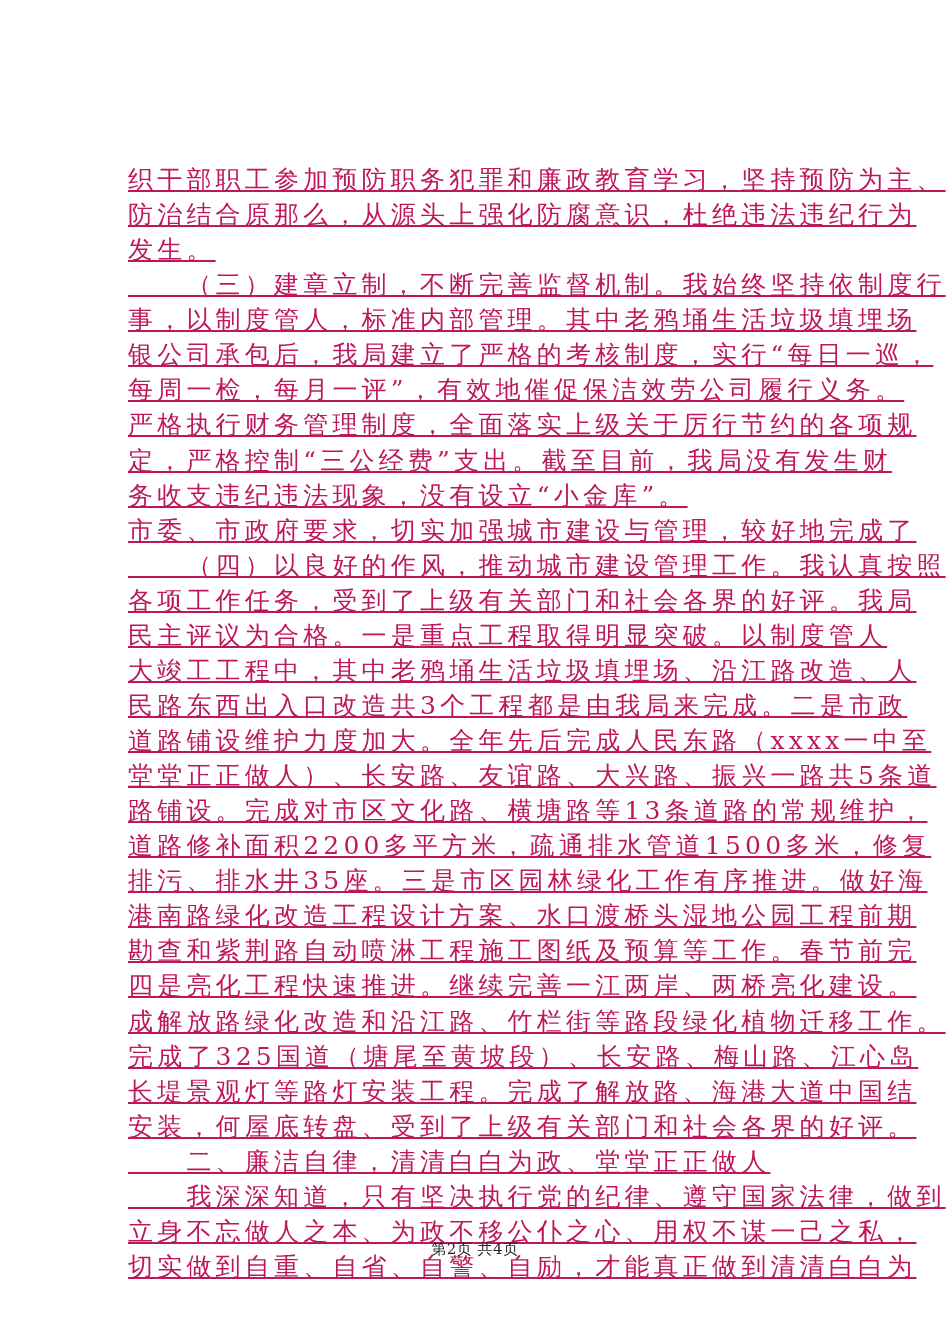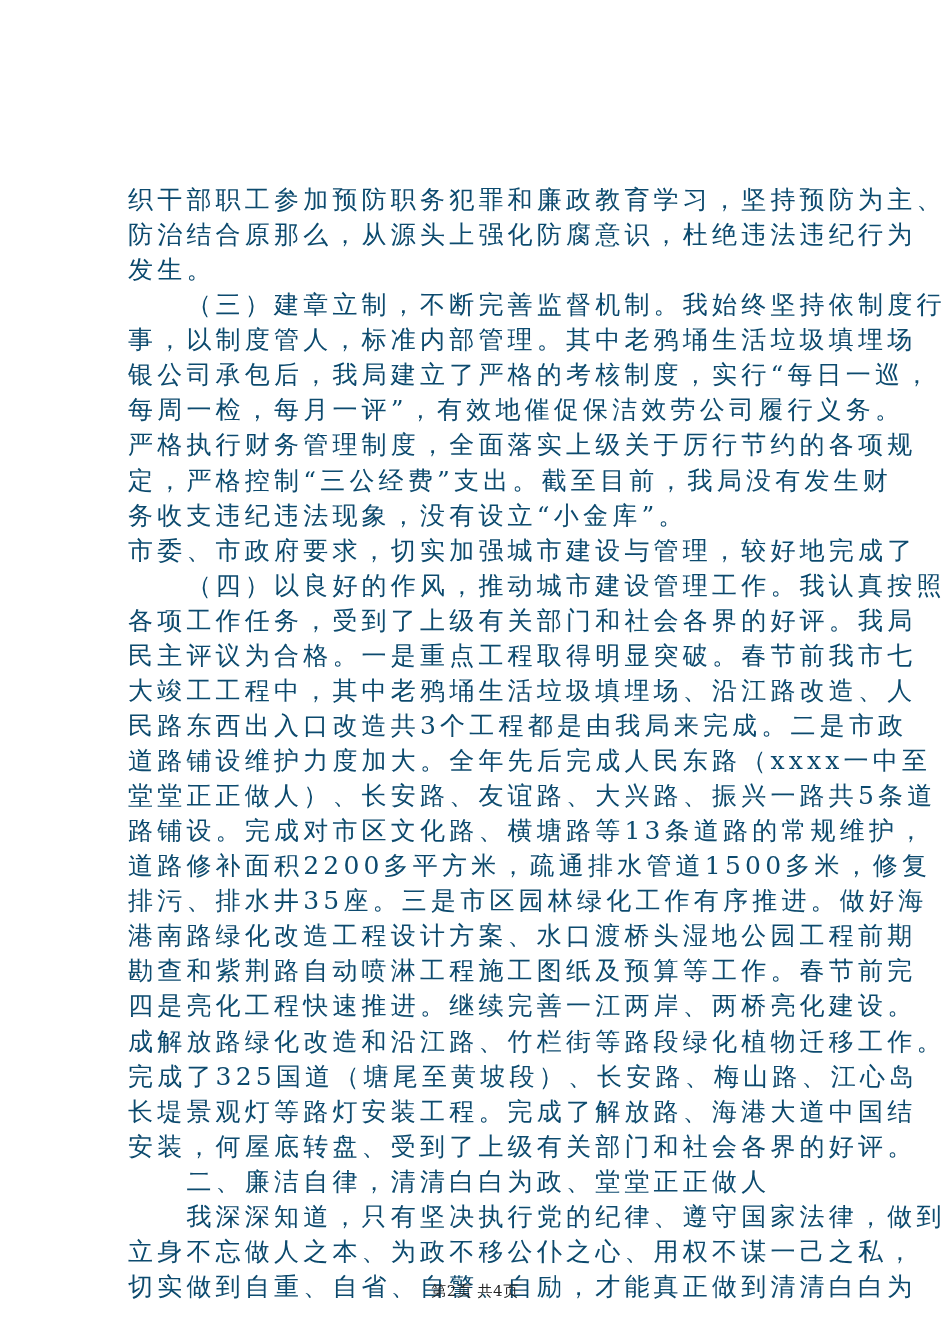--- a/index.html
+++ b/index.html
@@ -1,26 +1,27 @@
 <!DOCTYPE html>
 <html><head>
 <meta charset="utf-8">
 <style>
   html, body { margin: 0; padding: 0; background: #ffffff; }
   body { width: 950px; height: 1344px; position: relative; overflow: hidden; }
   .page { position: absolute; left: 0; top: 0; width: 950px; height: 1344px; background: #fff; }
   .body-text {
-    position: absolute; left: 128px; top: 182px; width: 720px;
+    position: absolute; left: 128px; top: 162px; width: 720px;
     font-family: "DejaVu Serif", "Liberation Serif", serif;
-    font-size: 25px; line-height: 35.07px; color: #0c4a6e;
+    font-size: 25px; line-height: 35.07px; color: #be185d;
     letter-spacing: 4.2px;
+    text-decoration: underline;
   }
   .line { display: block; white-space: nowrap; height: 35.07px; }
   .footer {
-    position: absolute; left: 0; top: 1282px; width: 950px; text-align: center;
+    position: absolute; left: 0; top: 1240px; width: 950px; text-align: center;
     font-family: "DejaVu Serif", "Liberation Serif", serif;
     font-size: 15px; color: #222; letter-spacing: 0.5px;
   }
 </style>
 </head>
 <body>
 
 <div class="page">
   <div class="body-text">
     <span class="line">织干部职工参加预防职务犯罪和廉政教育学习，坚持预防为主、</span>
@@ -29,21 +30,21 @@
     <span class="line">　　（三）建章立制，不断完善监督机制。我始终坚持依制度行</span>
     <span class="line">事，以制度管人，标准内部管理。其中老鸦埇生活垃圾填埋场</span>
     <span class="line">银公司承包后，我局建立了严格的考核制度，实行“每日一巡，</span>
     <span class="line">每周一检，每月一评”，有效地催促保洁效劳公司履行义务。</span>
     <span class="line">严格执行财务管理制度，全面落实上级关于厉行节约的各项规</span>
     <span class="line">定，严格控制“三公经费”支出。截至目前，我局没有发生财</span>
     <span class="line">务收支违纪违法现象，没有设立“小金库”。</span>
     <span class="line">市委、市政府要求，切实加强城市建设与管理，较好地完成了</span>
     <span class="line">　　（四）以良好的作风，推动城市建设管理工作。我认真按照</span>
     <span class="line">各项工作任务，受到了上级有关部门和社会各界的好评。我局</span>
-    <span class="line">民主评议为合格。一是重点工程取得明显突破。春节前我市七</span>
+    <span class="line">民主评议为合格。一是重点工程取得明显突破。以制度管人</span>
     <span class="line">大竣工工程中，其中老鸦埇生活垃圾填埋场、沿江路改造、人</span>
     <span class="line">民路东西出入口改造共3个工程都是由我局来完成。二是市政</span>
     <span class="line">道路铺设维护力度加大。全年先后完成人民东路（xxxx一中至</span>
     <span class="line">堂堂正正做人）、长安路、友谊路、大兴路、振兴一路共5条道</span>
     <span class="line">路铺设。完成对市区文化路、横塘路等13条道路的常规维护，</span>
     <span class="line">道路修补面积2200多平方米，疏通排水管道1500多米，修复</span>
     <span class="line">排污、排水井35座。三是市区园林绿化工作有序推进。做好海</span>
     <span class="line">港南路绿化改造工程设计方案、水口渡桥头湿地公园工程前期</span>
     <span class="line">勘查和紫荆路自动喷淋工程施工图纸及预算等工作。春节前完</span>
     <span class="line">四是亮化工程快速推进。继续完善一江两岸、两桥亮化建设。</span>

